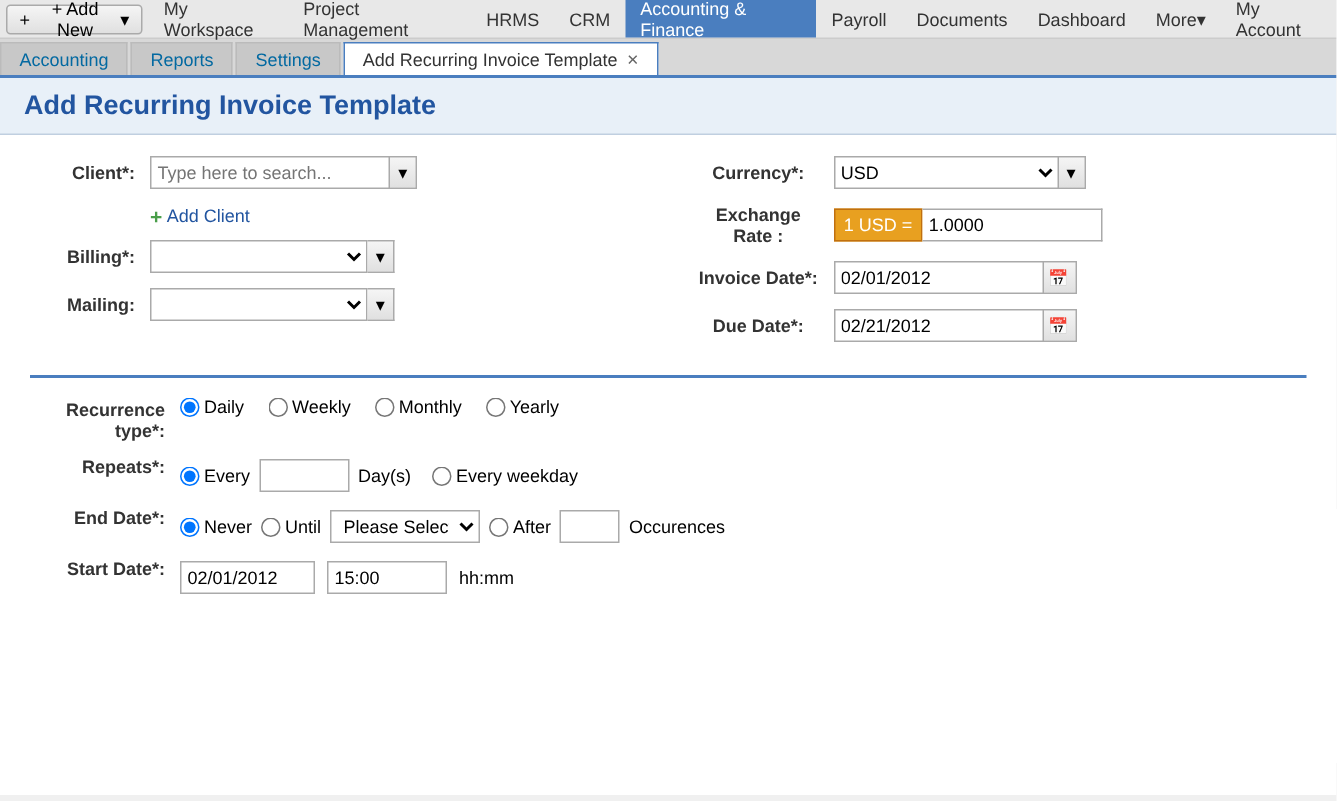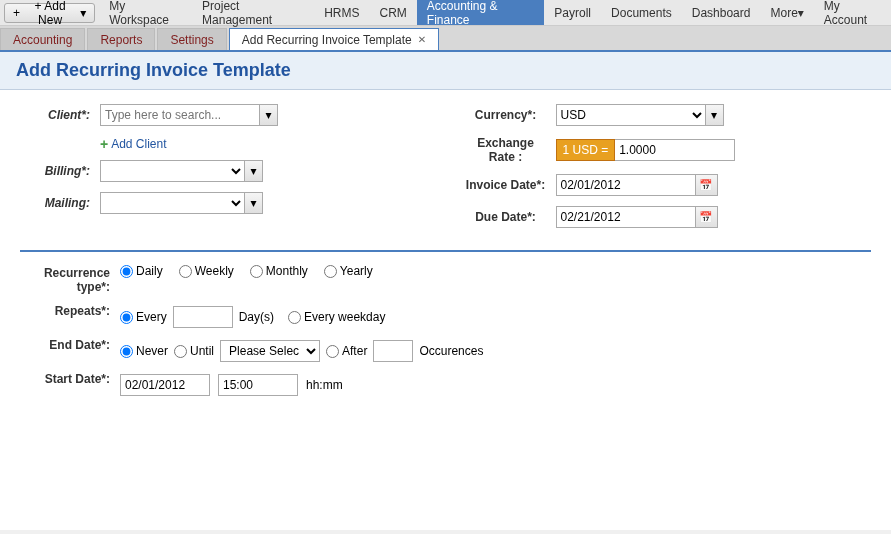--- a/index.html
+++ b/index.html
@@ -49,21 +49,21 @@
       border-bottom: 2px solid #4a7ebf;
       height: 26px;
       align-items: flex-end;
     }
     .tabs-bar .tab {
       padding: 4px 12px;
       cursor: pointer;
       border: 1px solid #bbb;
       border-bottom: none;
       background: #c8c8c8;
-      color: #7f1d1d;
+      color: #0369a1;
       height: 22px;
       display: flex;
       align-items: center;
       margin-right: 2px;
       font-size: 12px;
     }
     .tabs-bar .tab.active {
       background: white;
       border-color: #4a7ebf;
       color: #333;
@@ -110,21 +110,20 @@
       align-items: center;
       margin-bottom: 10px;
     }
     .form-label {
       width: 80px;
       font-weight: bold;
       color: #333;
       text-align: right;
       padding-right: 10px;
       flex-shrink: 0;
-      font-style: italic;
     }
 
     .form-control {
       border: 1px solid #aaa;
       padding: 2px 4px;
       height: 22px;
       font-size: 12px;
       background: white;
     }
 

